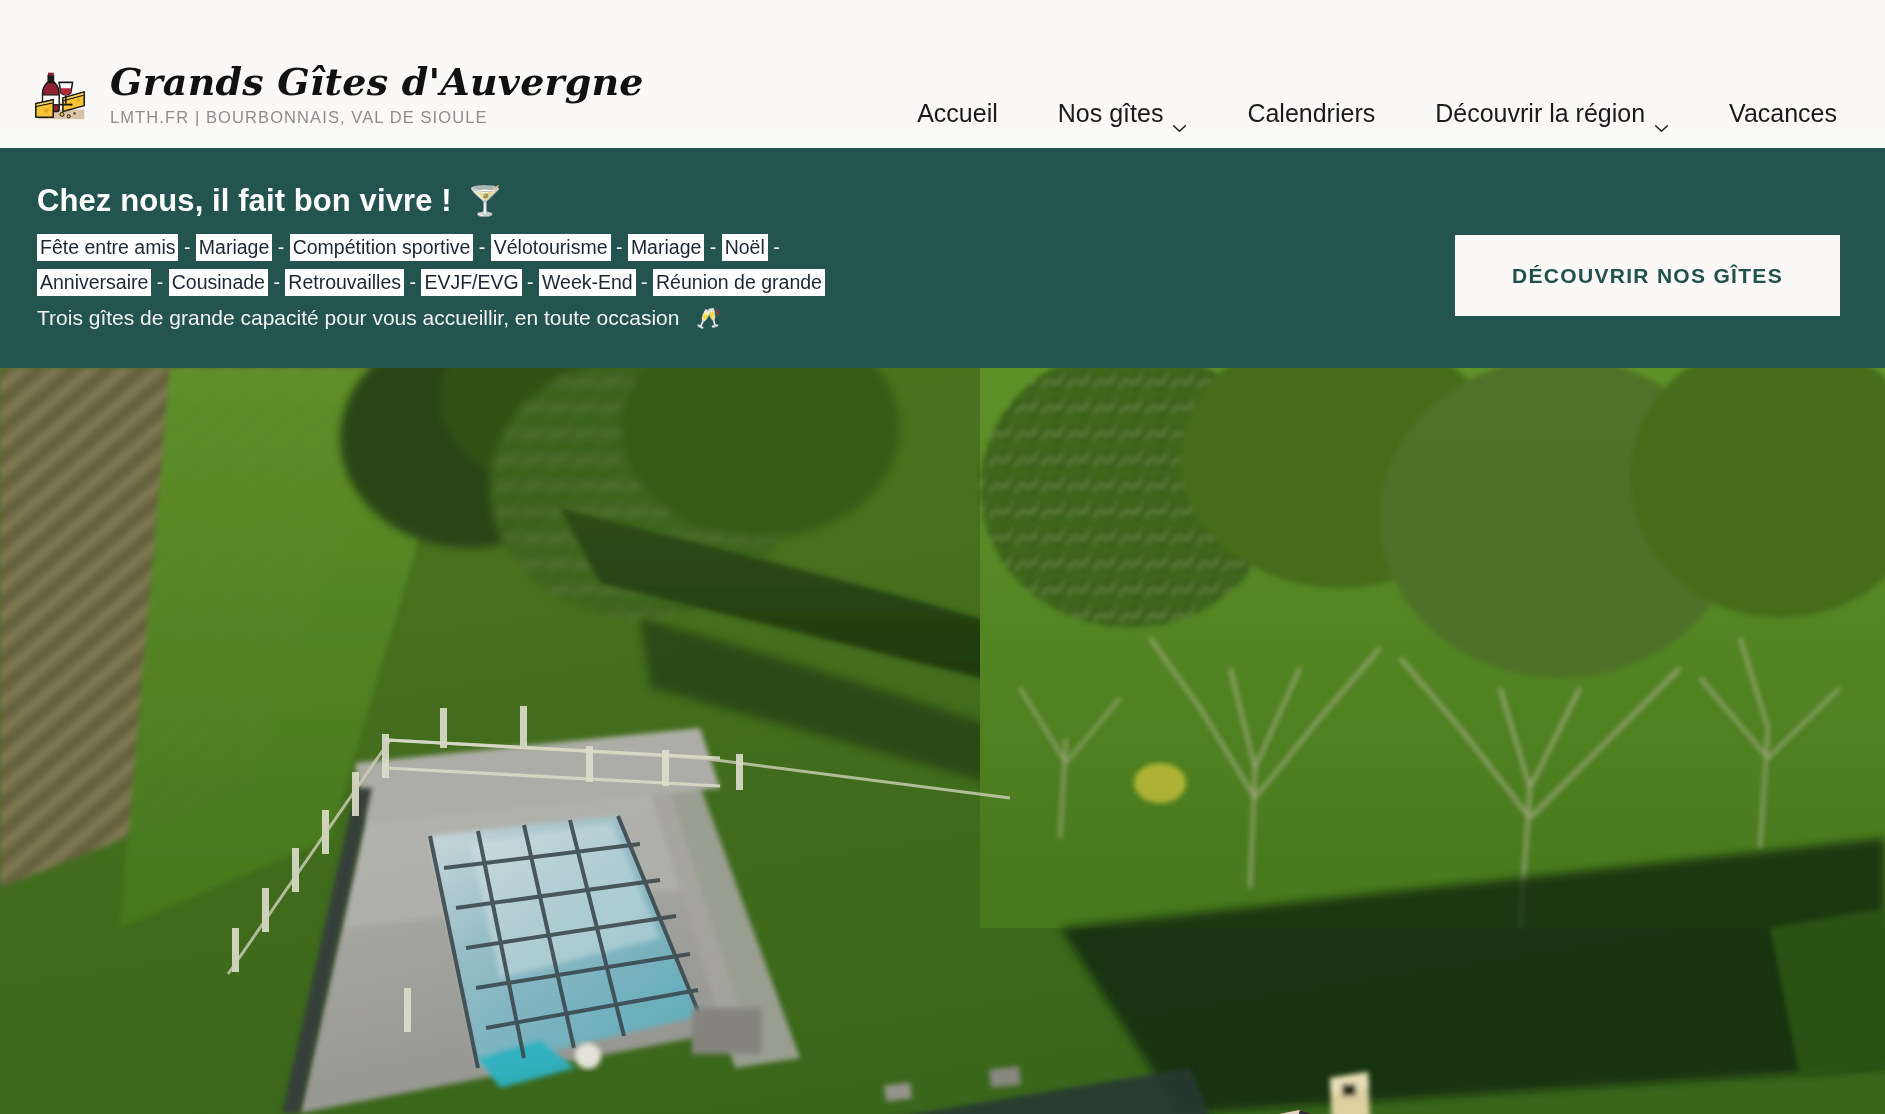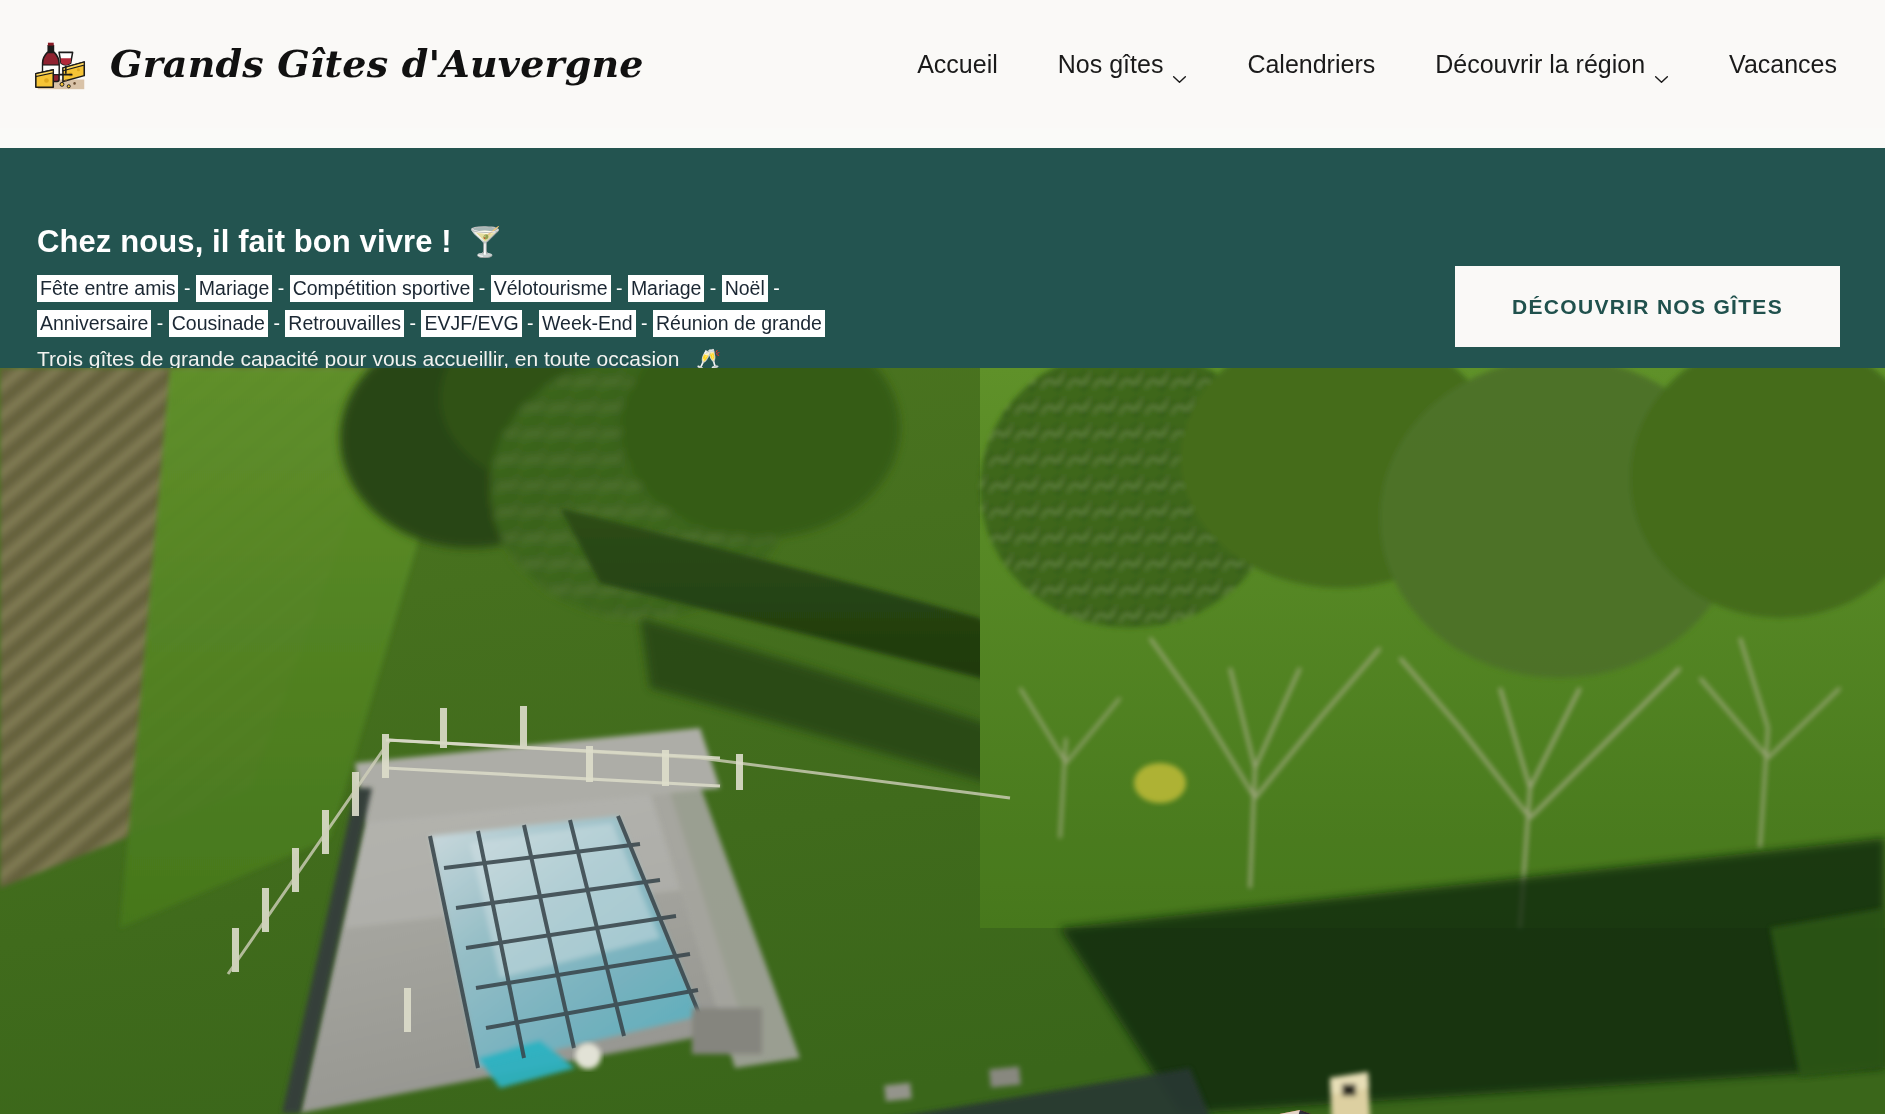--- a/index.html
+++ b/index.html
@@ -8,21 +8,21 @@
     font-family:"Liberation Sans", sans-serif;
     background:#fafaf8;
     overflow:hidden;
   }
   #page { position:relative; width:1885px; height:1114px; overflow:hidden; }
 
   
   .site-header{
     position:absolute; top:0; left:0; width:1885px; height:128px;
     background:#faf9f7;
-    display:flex; align-items:center; justify-content:space-between;
+    display:flex; align-items:flex-end; justify-content:space-between;
     padding:0 48px 0 30px;
   }
   .brand{ display:flex; align-items:center; gap:18px; }
   .brand-logo{ width:62px; height:62px; flex:0 0 62px; }
   .brand-text{ display:flex; flex-direction:column; justify-content:center; }
   .brand-title{
     font-family:"DejaVu Serif", serif;
     font-style:italic; font-weight:700;
     font-size:38px; line-height:44px; color:#111; letter-spacing:.2px;
   }
@@ -39,21 +39,21 @@
   }
   .nav-item:last-child{ padding-right:0; }
   .chev{ display:inline-block; width:15px; height:9px; }
 
   
   .hero-banner{
     position:absolute; top:148px; left:0; width:1885px; height:220px;
     background:#235450;
     display:flex; align-items:flex-start; justify-content:space-between;
   }
-  .banner-left{ padding:34px 0 0 37px;margin-top:41px; }
+  .banner-left{ padding:34px 0 0 37px; }
   .banner-title{
     font-size:31px; font-weight:700; color:#ffffff; line-height:38px;
     display:flex; align-items:center; gap:16px; letter-spacing:.1px;
   }
   .banner-title .emoji{ font-size:29px; line-height:1; }
 
   .tag-rows{ margin-top:14px; }
   .tag-row{
     display:flex; align-items:center; flex-wrap:nowrap;
     font-family:Liberation Sans, sans-serif;
@@ -66,21 +66,21 @@
   }
   .tag-sep{ color:#ffffff; padding:0 0; white-space:pre; }
 
   .banner-sub{
     margin-top:8px;
     font-size:21px; color:#f2f2ef; line-height:28px;
     display:flex; align-items:center; gap:17px;
   }
   .banner-sub .emoji{ font-size:20px; }
 
-  .banner-right{ padding:118px 45px 0 0; }
+  .banner-right{ padding:74px 45px 0 0;margin-top:13px; }
   .cta-button{
     width:385px; height:81px;
     background:#faf9f7; color:#20514d;
     display:flex; align-items:center; justify-content:center;
     font-size:21px; font-weight:700; letter-spacing:1.3px;
     cursor:pointer; border:none;
     font-family:"Liberation Sans", sans-serif;
   }
 
   
@@ -122,20 +122,21 @@
           <circle cx="17" cy="49" r="2.4" fill="#e0a91f"></circle>
 
           <circle cx="33" cy="53" r="2" fill="#f6c436" stroke="#1b1b1b" stroke-width="1"></circle>
           <circle cx="40" cy="55" r="1.6" fill="#f6c436" stroke="#1b1b1b" stroke-width="1"></circle>
           <circle cx="46" cy="52" r="1.3" fill="#6b4f33"></circle>
           <circle cx="37" cy="49" r="1.1" fill="#6b4f33"></circle>
         </svg>
       </span>
       <div class="brand-text">
         <div class="brand-title">Grands Gîtes d'Auvergne</div>
+        <div class="brand-sub">LMTH.FR | BOURBONNAIS, VAL DE SIOULE</div>
       </div>
     </div>
 
     <nav class="main-nav">
       <div class="nav-item">
         <span>Accueil</span>
       </div>
       <div class="nav-item">
         <span>Nos gîtes</span>
         <span class="chev">

